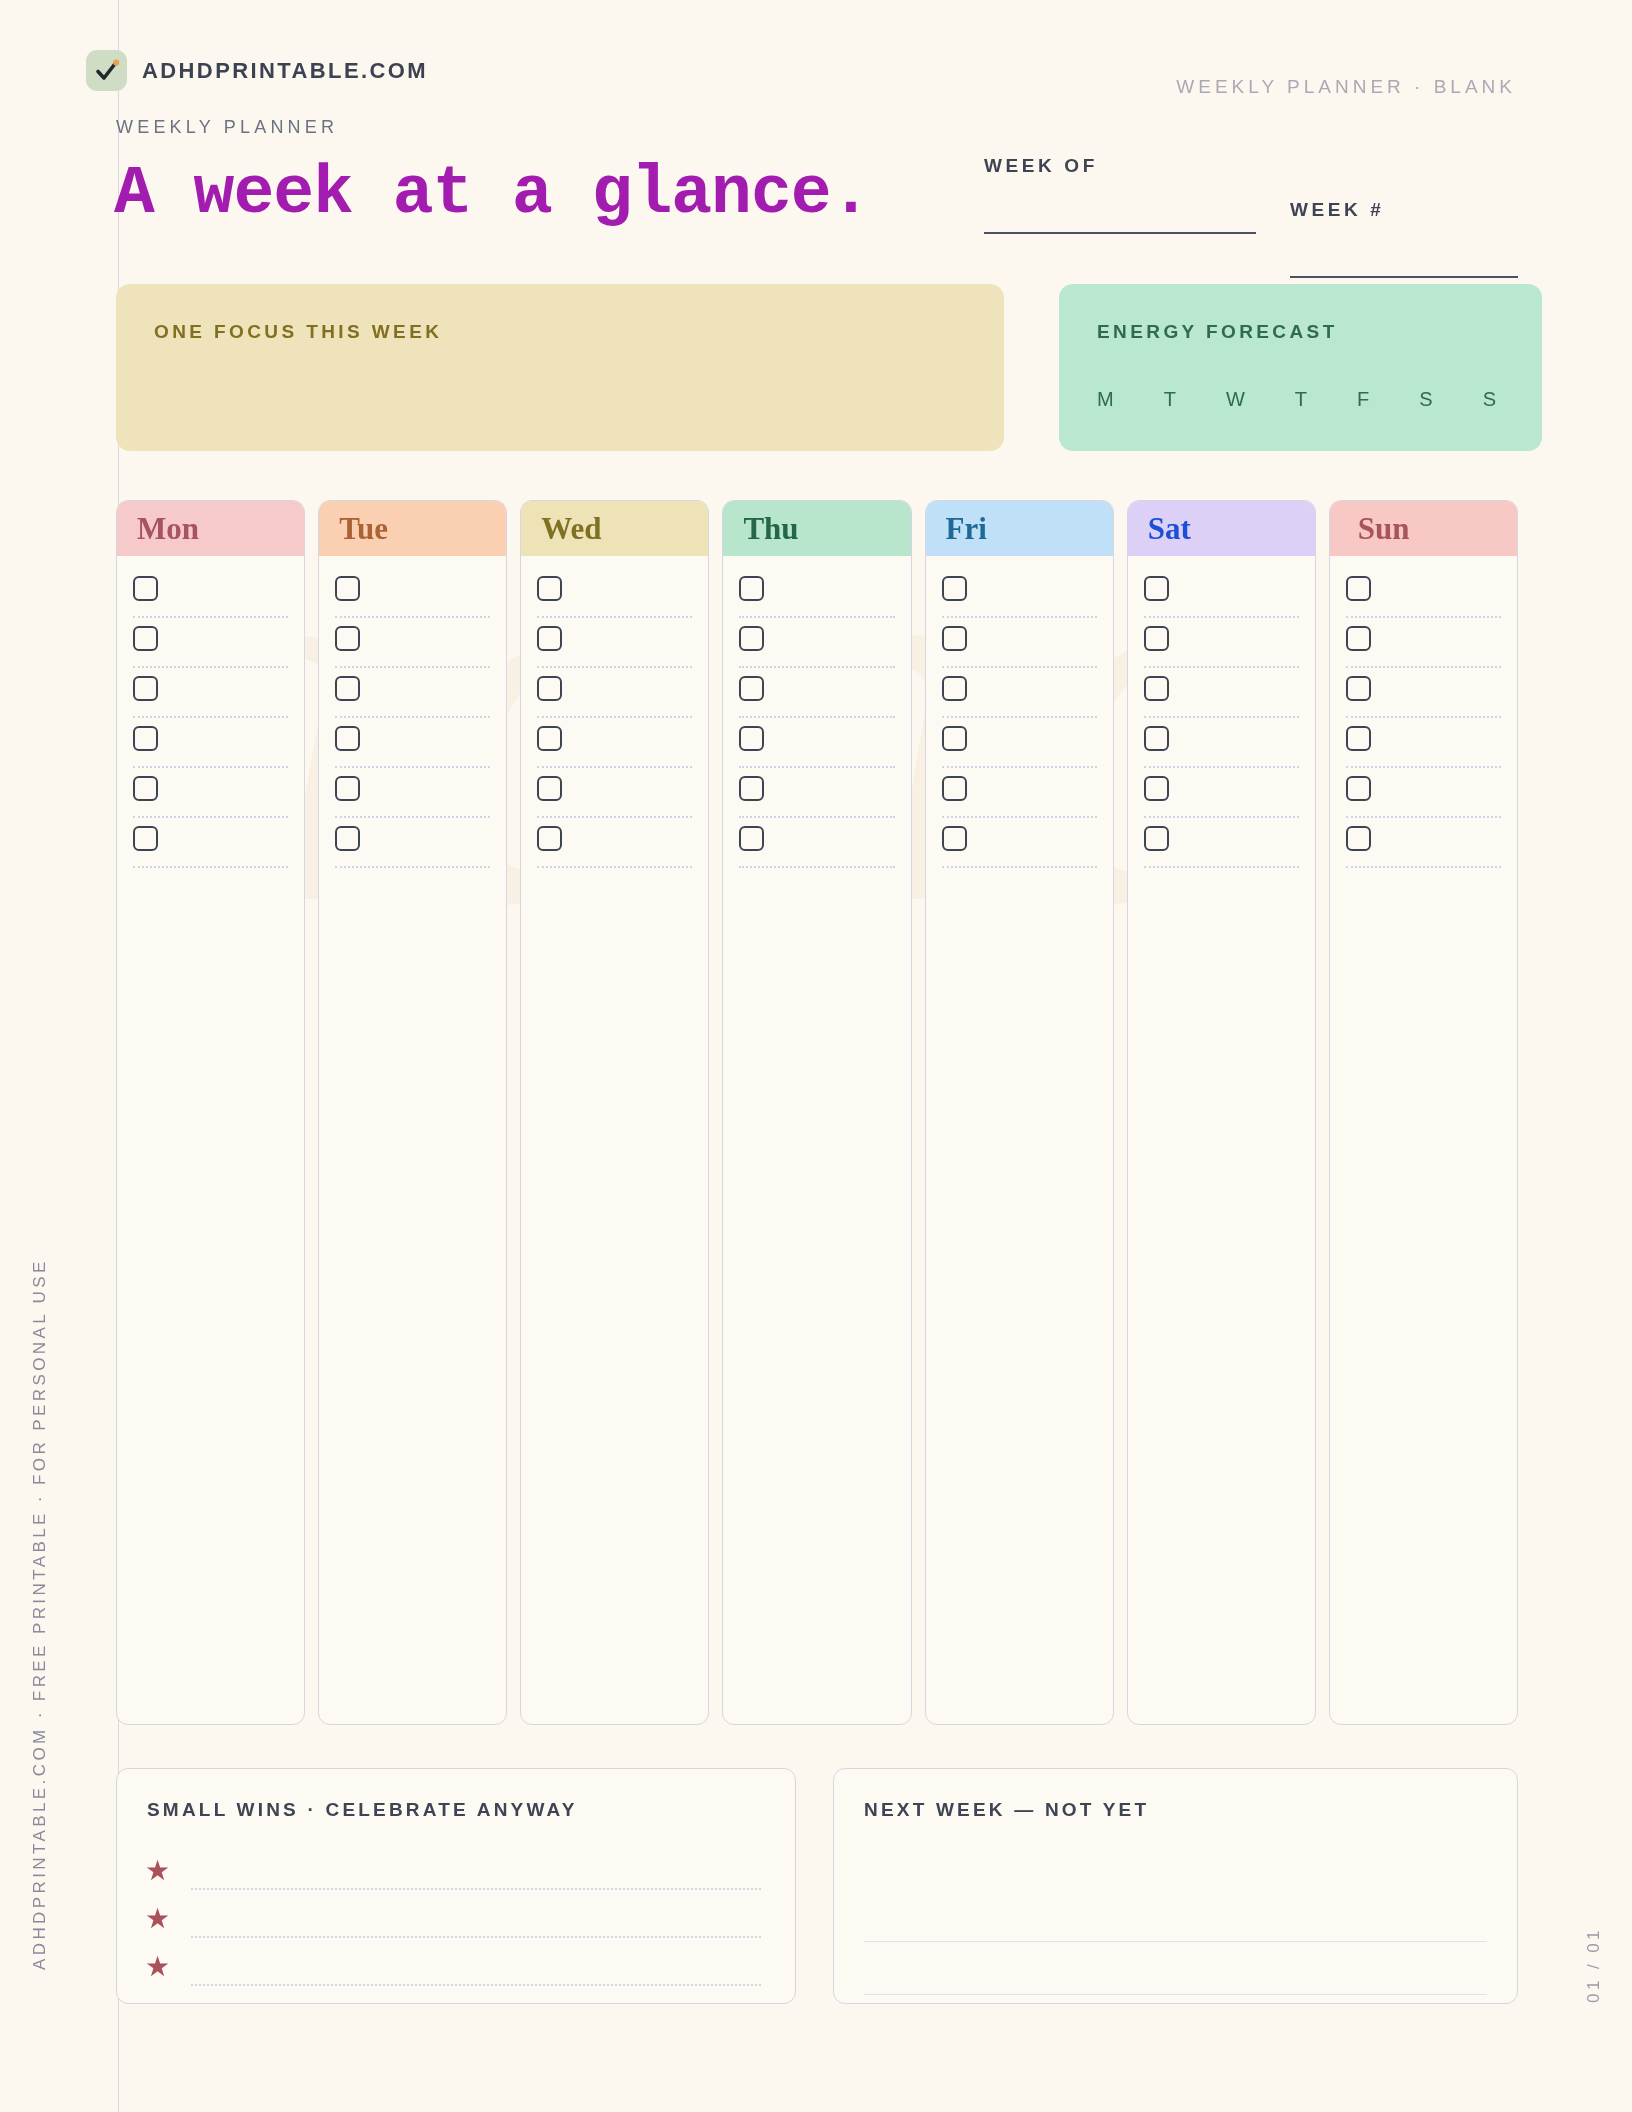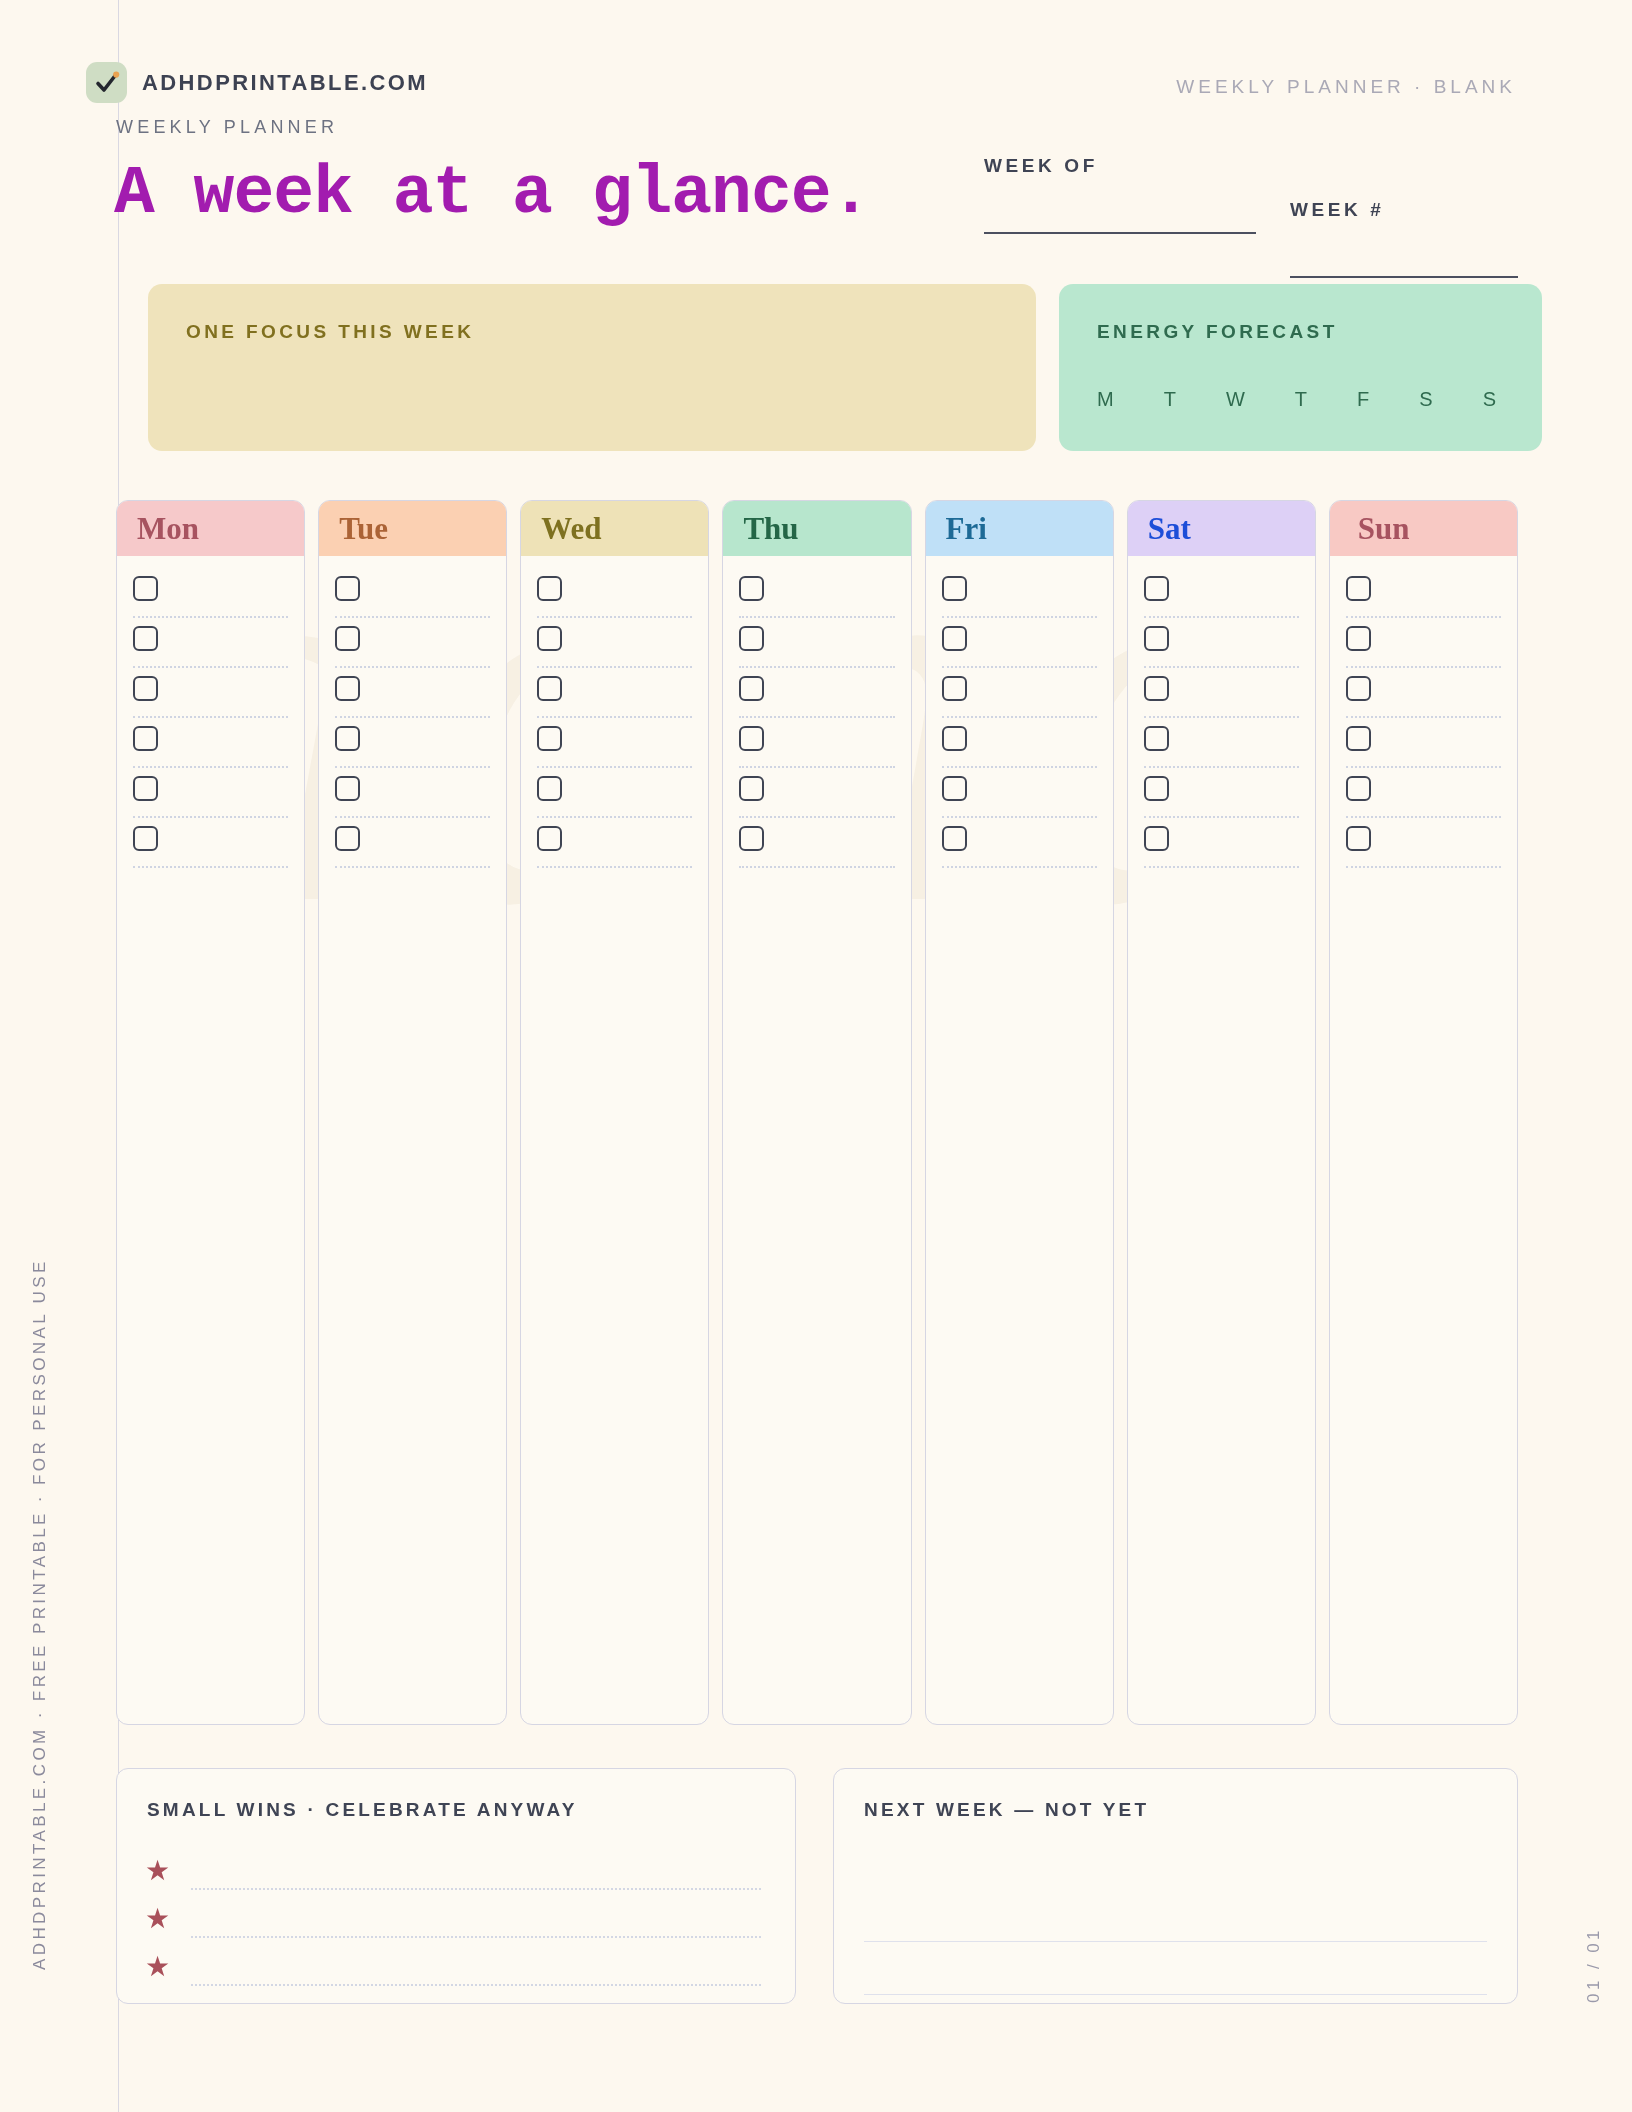--- a/index.html
+++ b/index.html
@@ -79,21 +79,21 @@
     white-space: nowrap;
     z-index: 2;
   }
 
   
   .content { position: relative; z-index: 3; }
 
   .brandrow {
     position: absolute;
     left: 86px;
-    top: 62px;
+    top: 50px;
     display: flex;
     align-items: center;
     gap: 15px;
   }
   .logo-badge {
     position: relative;
     width: 41px; height: 41px;
     border-radius: 11px;
     background: #cfddc4;
     display: flex; align-items: center; justify-content: center;
@@ -307,21 +307,21 @@
 
     <div class="field week-of">
       <div class="field-label">WEEK OF</div>
       <div class="field-rule"></div>
     </div>
     <div class="field week-no">
       <div class="field-label">WEEK #</div>
       <div class="field-rule"></div>
     </div>
 
-    <div class="panel focus" style="background: rgb(239, 227, 187); margin-left: 32px;">
+    <div class="panel focus" style="background: rgb(239, 227, 187);">
       <div class="panel-title" style="color: rgb(128, 112, 31);">ONE FOCUS THIS WEEK</div>
     </div>
 
     <div class="panel energy" style="background: rgb(185, 231, 207);">
       <div class="panel-title" style="color: rgb(47, 107, 79);">ENERGY FORECAST</div>
       <div class="energy-days">
         <span style="color: rgb(47, 107, 79);">M</span>
         <span style="color: rgb(47, 107, 79);">T</span>
         <span style="color: rgb(47, 107, 79);">W</span>
         <span style="color: rgb(47, 107, 79);">T</span>

